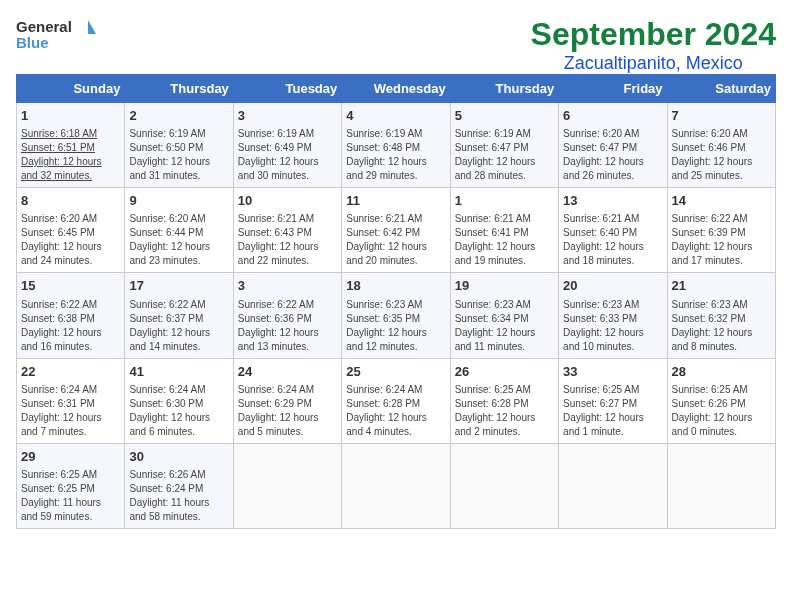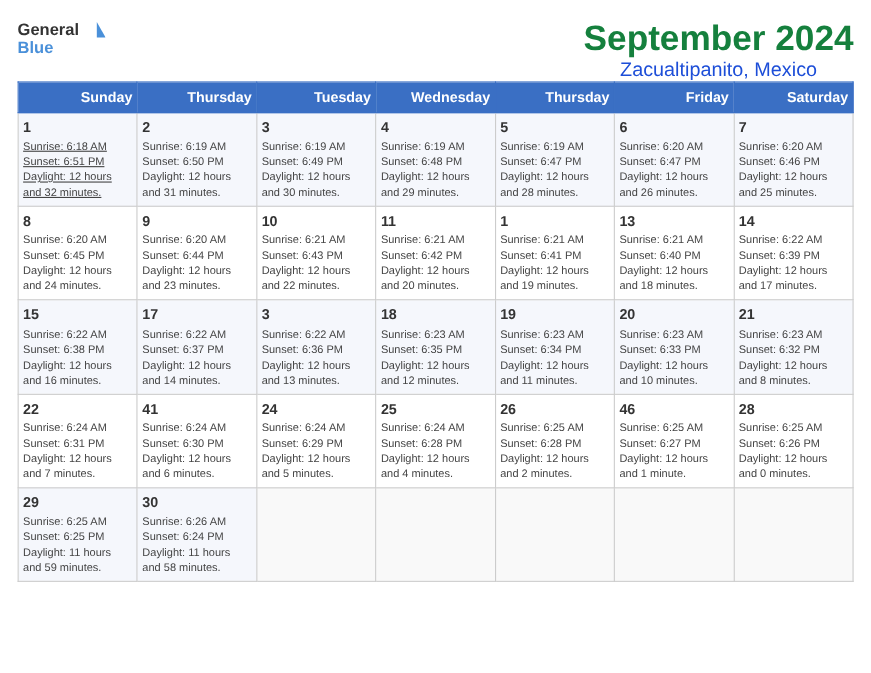--- a/index.html
+++ b/index.html
@@ -289,21 +289,21 @@
 and 4 minutes.</div>
         </td>
         <td>
           <span class="day-number">26</span>
           <div class="day-content" style="white-space: pre-line;">Sunrise: 6:25 AM
 Sunset: 6:28 PM
 Daylight: 12 hours
 and 2 minutes.</div>
         </td>
         <td>
-          <span class="day-number">46</span>
+          <span class="day-number">33</span>
           <div class="day-content" style="white-space: pre-line;">Sunrise: 6:25 AM
 Sunset: 6:27 PM
 Daylight: 12 hours
 and 1 minute.</div>
         </td>
         <td>
           <span class="day-number">28</span>
           <div class="day-content" style="white-space: pre-line;">Sunrise: 6:25 AM
 Sunset: 6:26 PM
 Daylight: 12 hours

